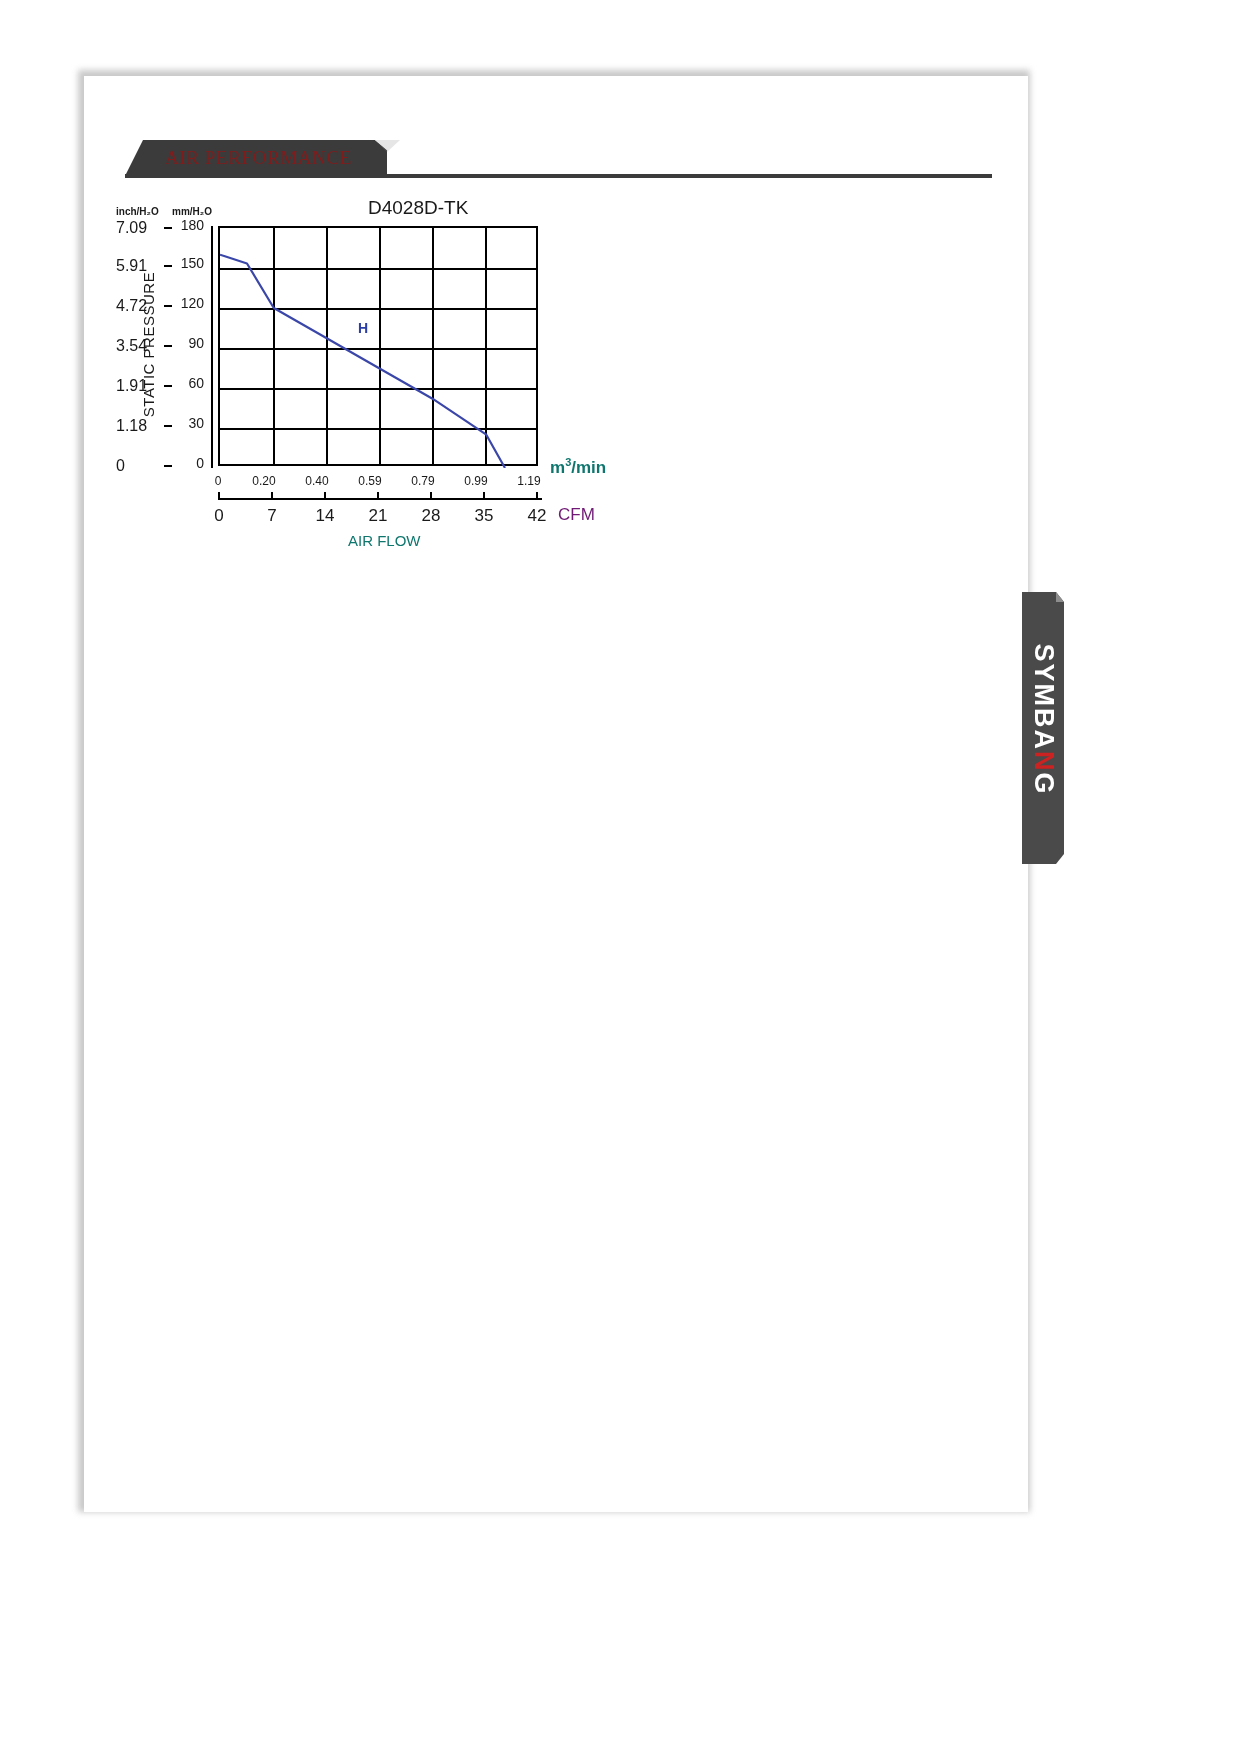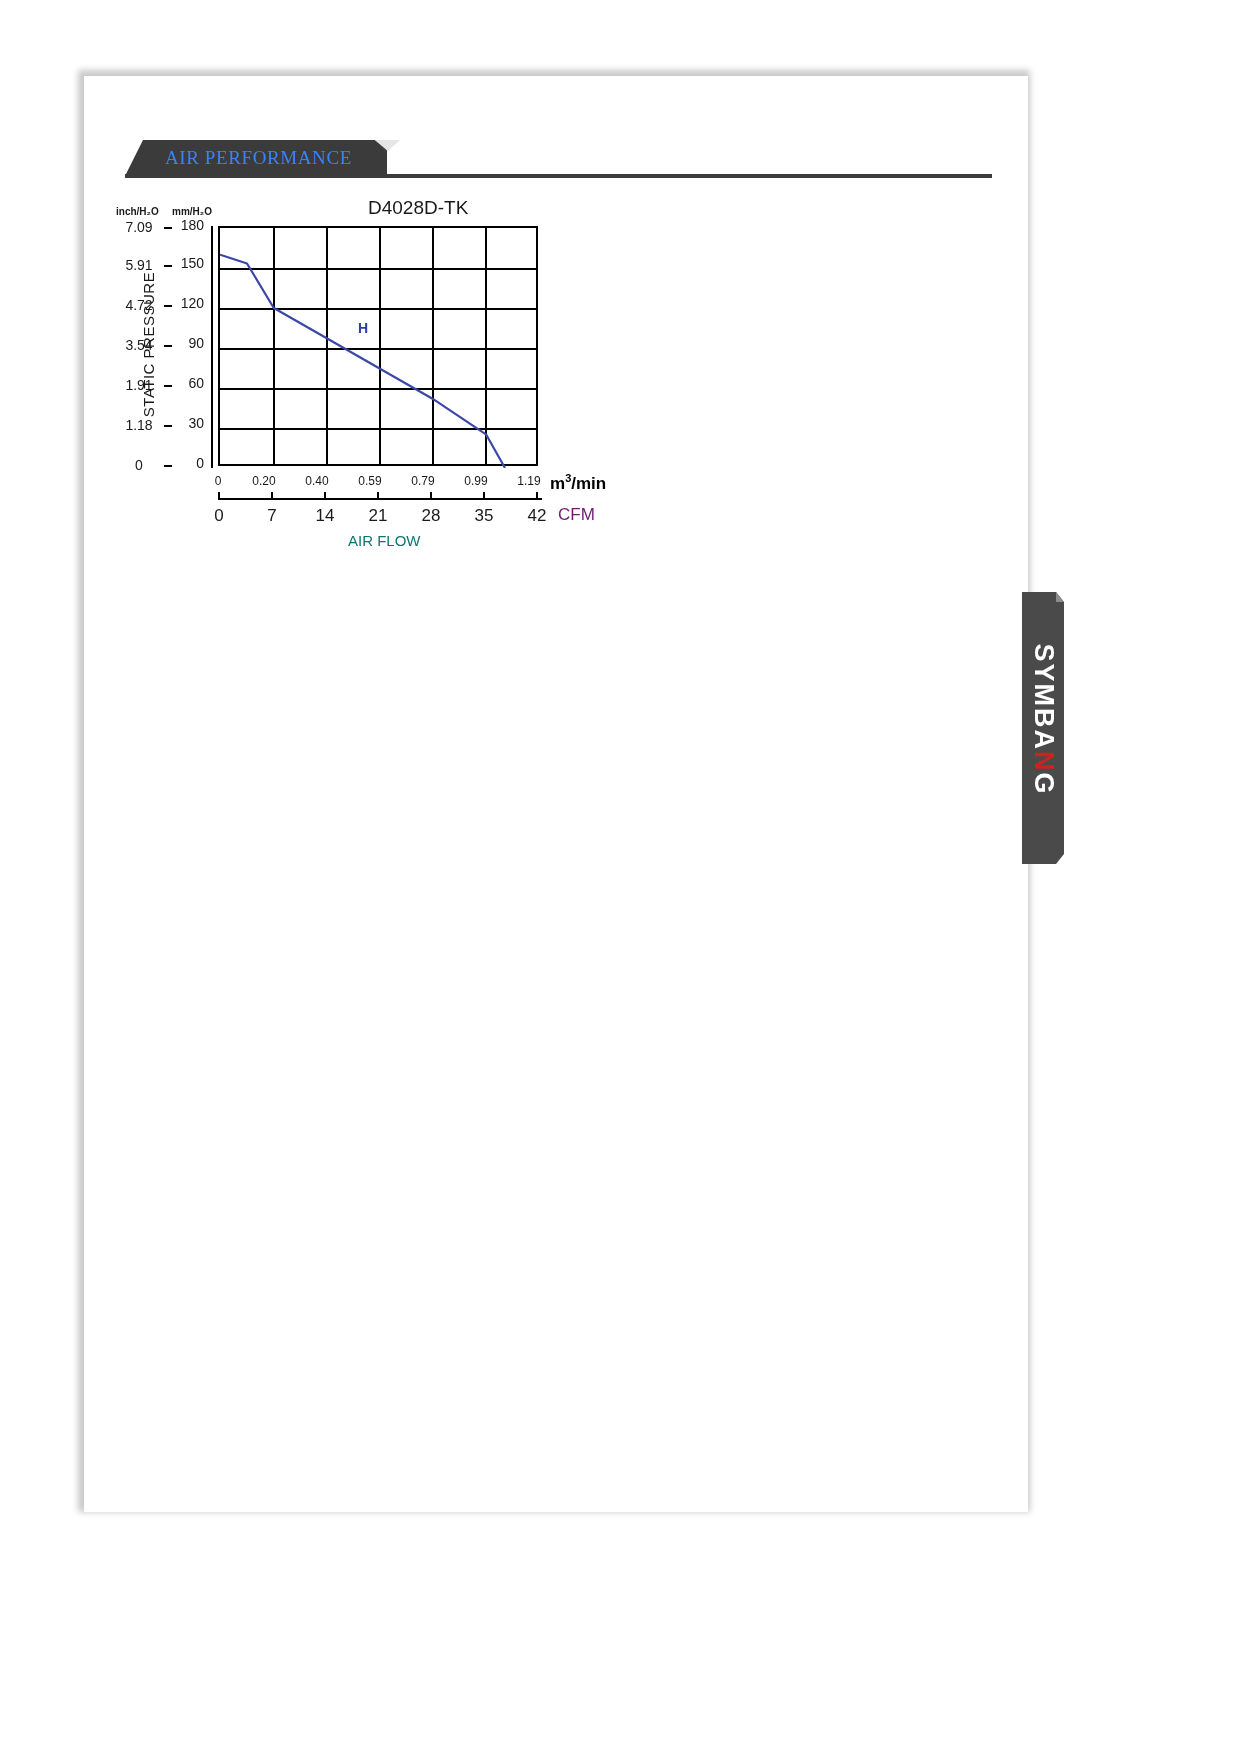--- a/index.html
+++ b/index.html
@@ -50,21 +50,21 @@
   }
   .banner-shape {
     position: absolute;
     left: 0; top: 0;
     width: 280px; height: 36px;
   }
   .banner-title {
     position: absolute;
     left: 40px;
     top: 7px;
-    color: #3b82f6;
+    color: #7f1d1d;
     font-family: "Liberation Serif", serif;
     font-size: 19px;
     letter-spacing: 0.6px;
     white-space: nowrap;
   }
   .banner-rule {
     position: absolute;
     left: 125px;
     top: 174px;
     width: 867px;
@@ -143,22 +143,22 @@
     position: absolute;
     left: 138px;
     top: 92px;
     color: #2b3ea8;
     font-size: 14px;
     font-weight: 600;
   }
   .ytick-inch {
     position: absolute;
     width: 46px;
-    text-align: center;
-    font-size: 14px;
+    text-align: left;
+    font-size: 16px;
     color: #1a1a1a;
     white-space: nowrap;
   }
   .ytick-mm {
     position: absolute;
     width: 30px;
     text-align: right;
     font-size: 14px;
     color: #1a1a1a;
     white-space: nowrap;
@@ -218,24 +218,24 @@
   .axis2-tick {
     position: absolute;
     top: 296px;
     width: 2px;
     height: 8px;
     background: #000;
   }
   .unit-cmm {
     position: absolute;
     left: 440px;
-    top: 276px;
+    top: 260px;
     font-size: 17px;
     font-weight: bold;
-    color: #000000;
+    color: #0f766e;
     white-space: nowrap;
   }
   .unit-cmm sup { font-size: 11px; }
   .unit-cfm {
     position: absolute;
     left: 448px;
     top: 309px;
     font-size: 17px;
     color: #701a75;
     white-space: nowrap;

